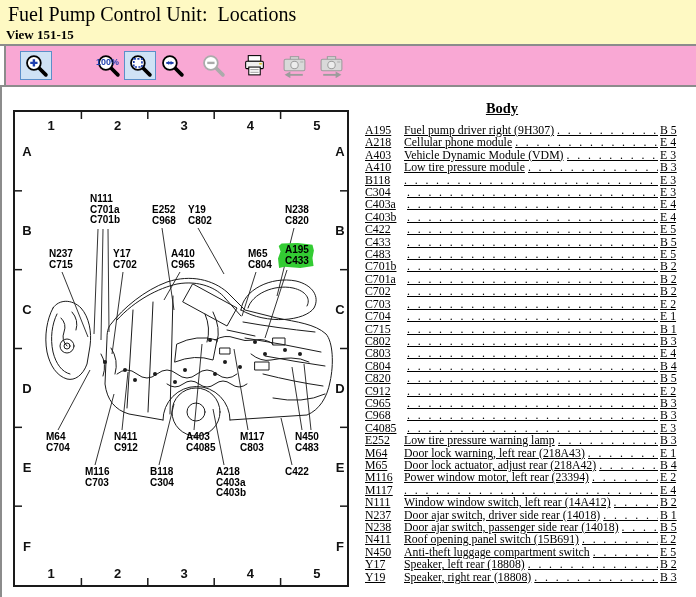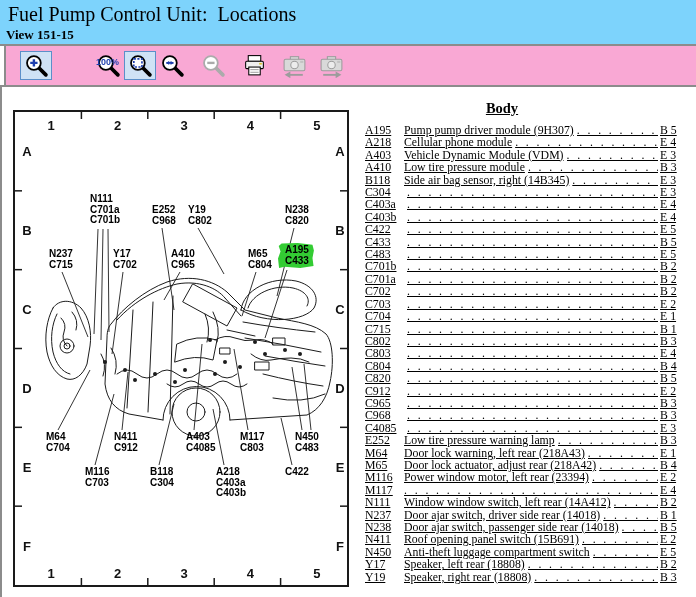--- a/index.html
+++ b/index.html
@@ -1,21 +1,21 @@
 <!DOCTYPE html>
 <html><head>
 <meta charset="utf-8">
 <style>
   html,body{margin:0;padding:0;}
   body{width:696px;height:597px;overflow:hidden;background:#fff;
        font-family:"Liberation Serif",serif;-webkit-font-smoothing:none;}
   .app{position:relative;width:696px;height:597px;background:#fff;}
 
   
-  .header{position:absolute;left:0;top:0;width:696px;height:44px;background:#7dd3fc;}
+  .header{position:absolute;left:0;top:0;width:696px;height:44px;background:#fef9c3;}
   .title{position:absolute;left:8px;top:3px;font-size:20px;color:#000;white-space:pre;}
   .subtitle{position:absolute;left:6px;top:27px;font-size:13px;color:#000;font-weight:bold;}
   .hdiv1{position:absolute;left:0;top:44px;width:696px;height:0;border-top:2px solid #8c8c8c;}
   .hdiv2{position:absolute;left:0;top:85px;width:696px;height:0;border-top:2px solid #8c8c8c;}
 
   
   .toolbar{position:absolute;left:4px;top:46px;width:694px;height:39px;background:#f9a8d4;
            border-left:2px solid #8c8c8c;display:flex;align-items:center;}
   .tb-btn{width:32px;height:29px;display:flex;align-items:center;justify-content:center;
           background:transparent;border:1px solid transparent;box-sizing:border-box;padding:0;}
@@ -318,21 +318,21 @@
 C403a
 C403b</div>
         <div class="callout" style="left: 270px; top: 355px;">C422</div>
       </div>
 
     <div class="panel">
       <div class="panel-title">Body</div>
       <div id="rows">
           <div class="row">
             <span class="code">A195</span>
-            <span class="desc">Pump pump driver module (9H307)</span>
+            <span class="desc">Fuel pump driver right (9H307)</span>
             <span class="leader">. . . . . . . . . . . . . . . . . . . . . . . . . . . . . . . . . . . . . . . . . . . . . . . . . . . . . . . . . . . . . . . . . . . . . . . . . . . . . . . . . . . . . . . . . . </span>
             <span class="ref">B 5</span>
           </div>
           <div class="row">
             <span class="code">A218</span>
             <span class="desc">Cellular phone module</span>
             <span class="leader">. . . . . . . . . . . . . . . . . . . . . . . . . . . . . . . . . . . . . . . . . . . . . . . . . . . . . . . . . . . . . . . . . . . . . . . . . . . . . . . . . . . . . . . . . . </span>
             <span class="ref">E 4</span>
           </div>
           <div class="row">
@@ -342,21 +342,20 @@
             <span class="ref">E 3</span>
           </div>
           <div class="row">
             <span class="code">A410</span>
             <span class="desc">Low tire pressure module</span>
             <span class="leader">. . . . . . . . . . . . . . . . . . . . . . . . . . . . . . . . . . . . . . . . . . . . . . . . . . . . . . . . . . . . . . . . . . . . . . . . . . . . . . . . . . . . . . . . . . </span>
             <span class="ref">B 3</span>
           </div>
           <div class="row">
             <span class="code">B118</span>
-            <span class="desc">Side air bag sensor, right (14B345)</span>
             <span class="leader">. . . . . . . . . . . . . . . . . . . . . . . . . . . . . . . . . . . . . . . . . . . . . . . . . . . . . . . . . . . . . . . . . . . . . . . . . . . . . . . . . . . . . . . . . . </span>
             <span class="ref">E 3</span>
           </div>
           <div class="row">
             <span class="code">C304</span>
             <span class="desc"></span>
             <span class="leader">. . . . . . . . . . . . . . . . . . . . . . . . . . . . . . . . . . . . . . . . . . . . . . . . . . . . . . . . . . . . . . . . . . . . . . . . . . . . . . . . . . . . . . . . . . </span>
             <span class="ref">E 3</span>
           </div>
           <div class="row">

